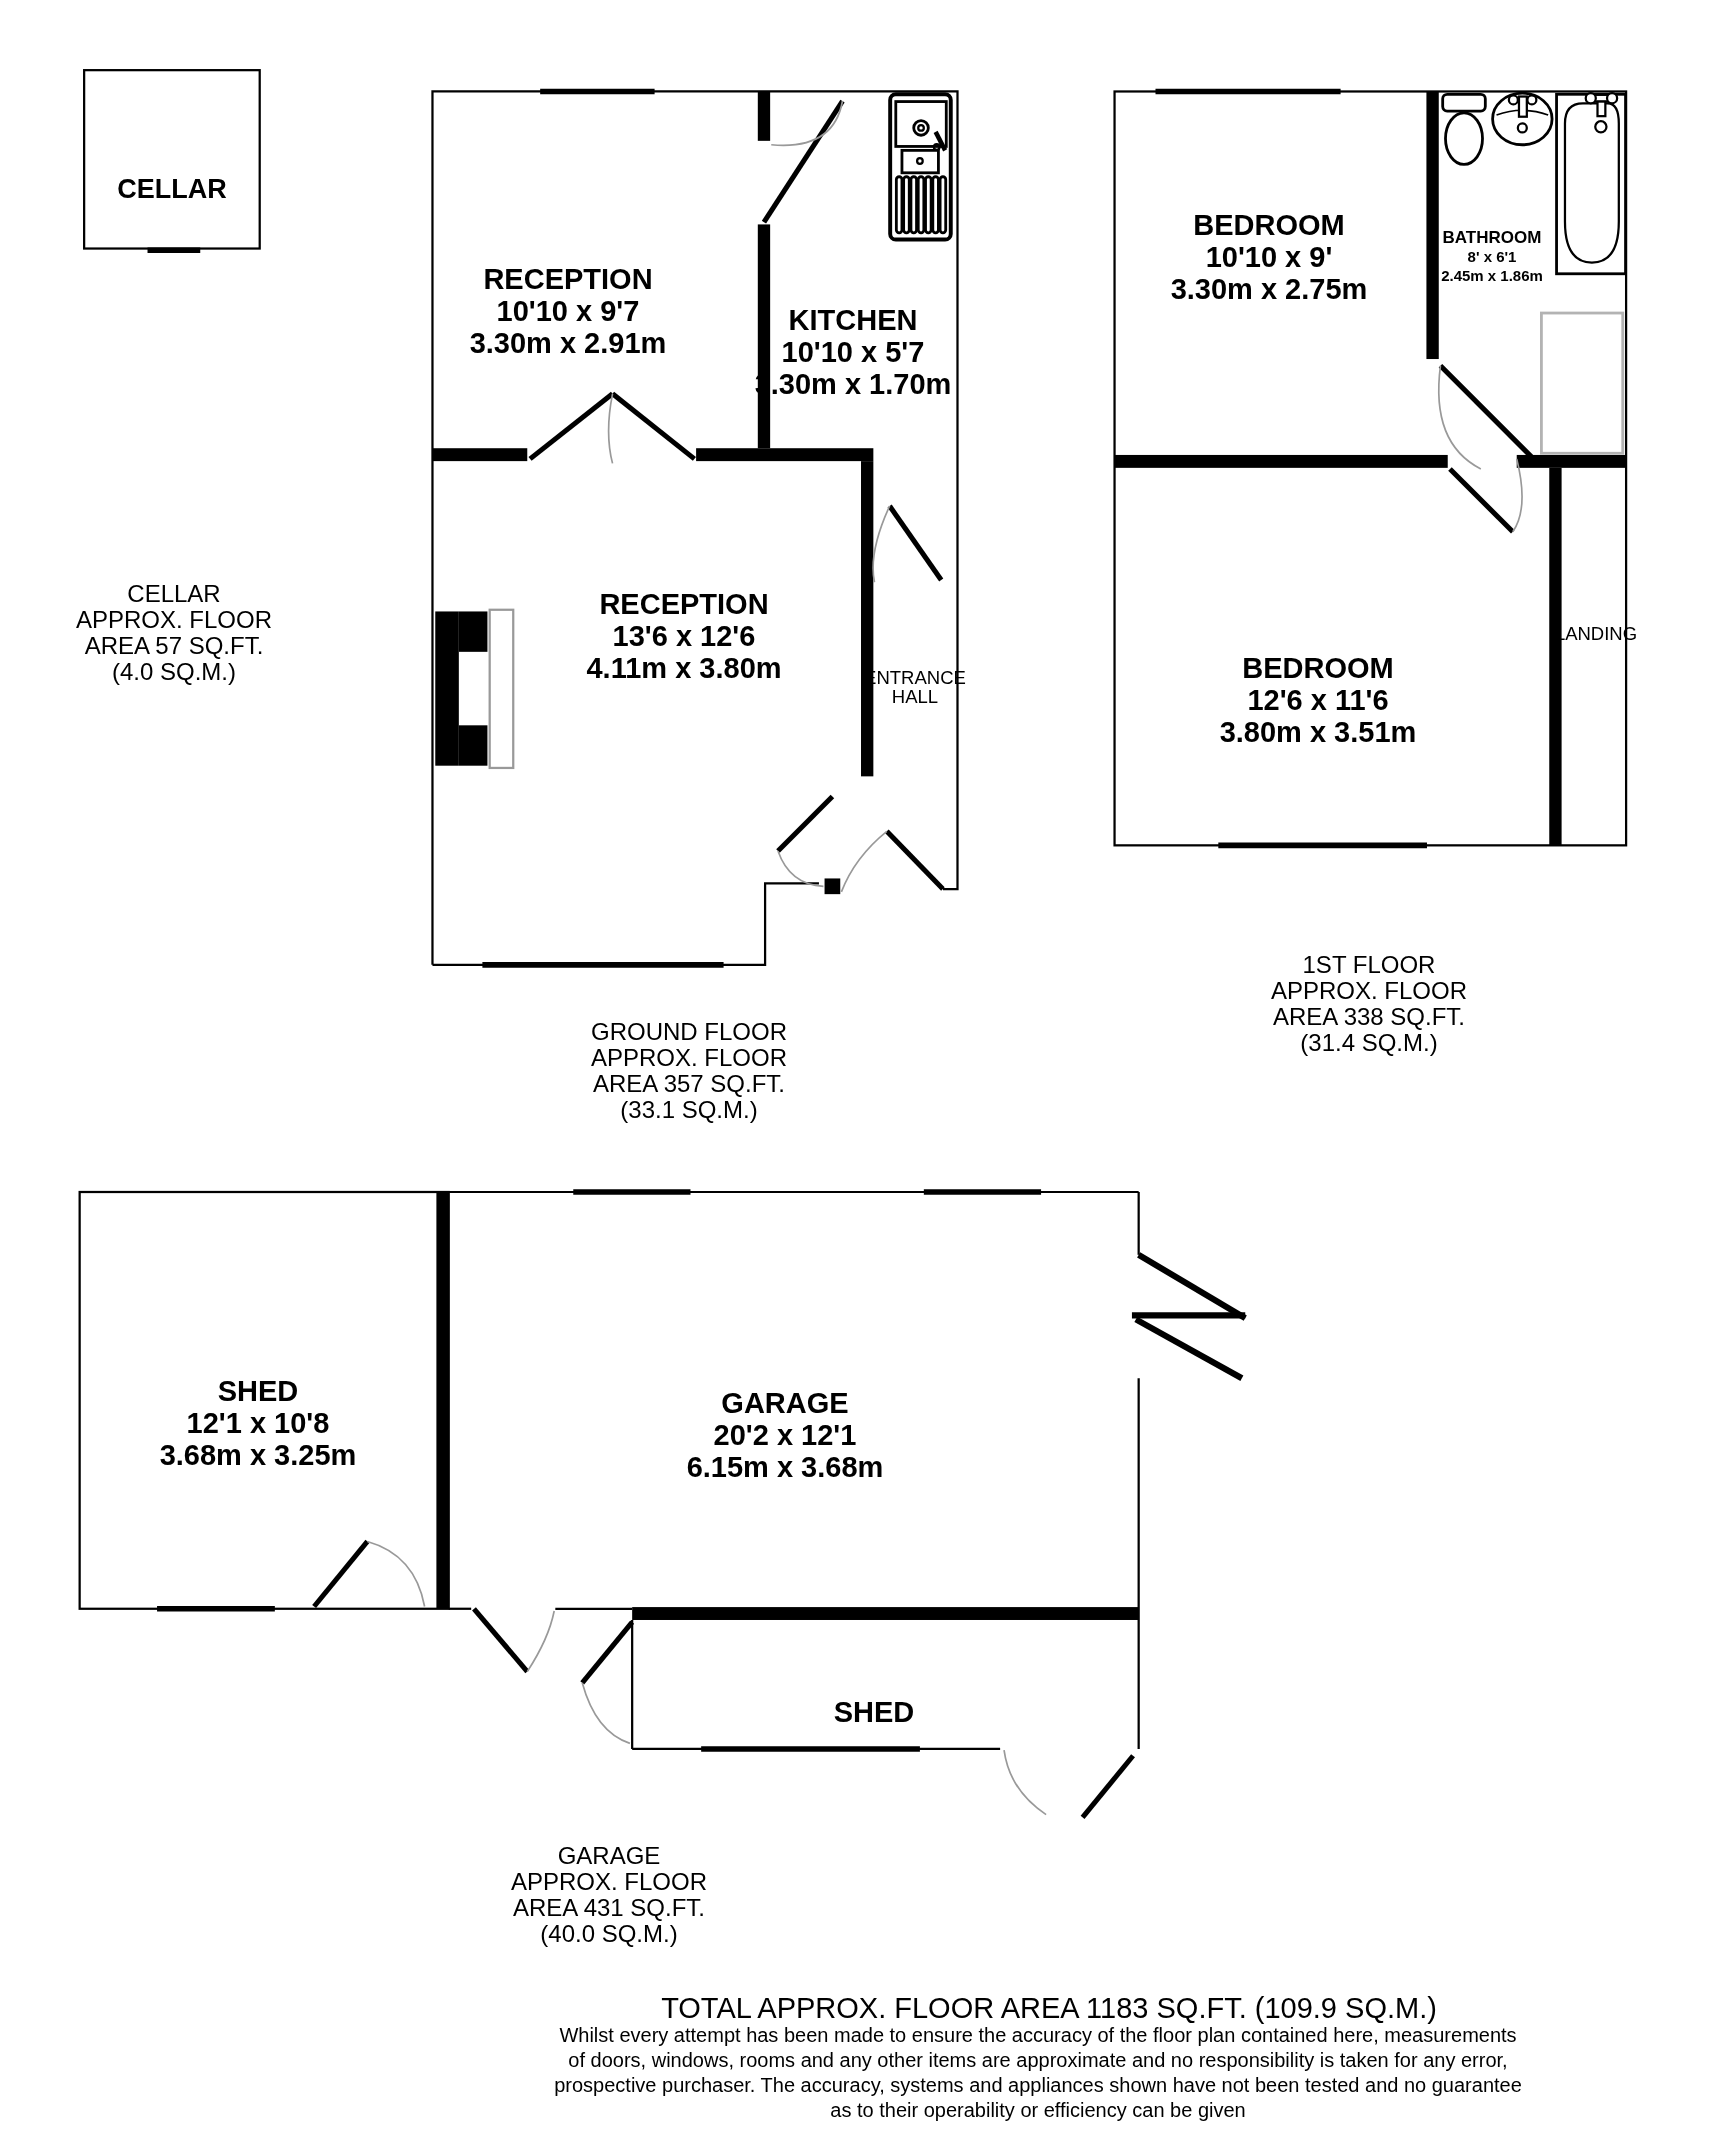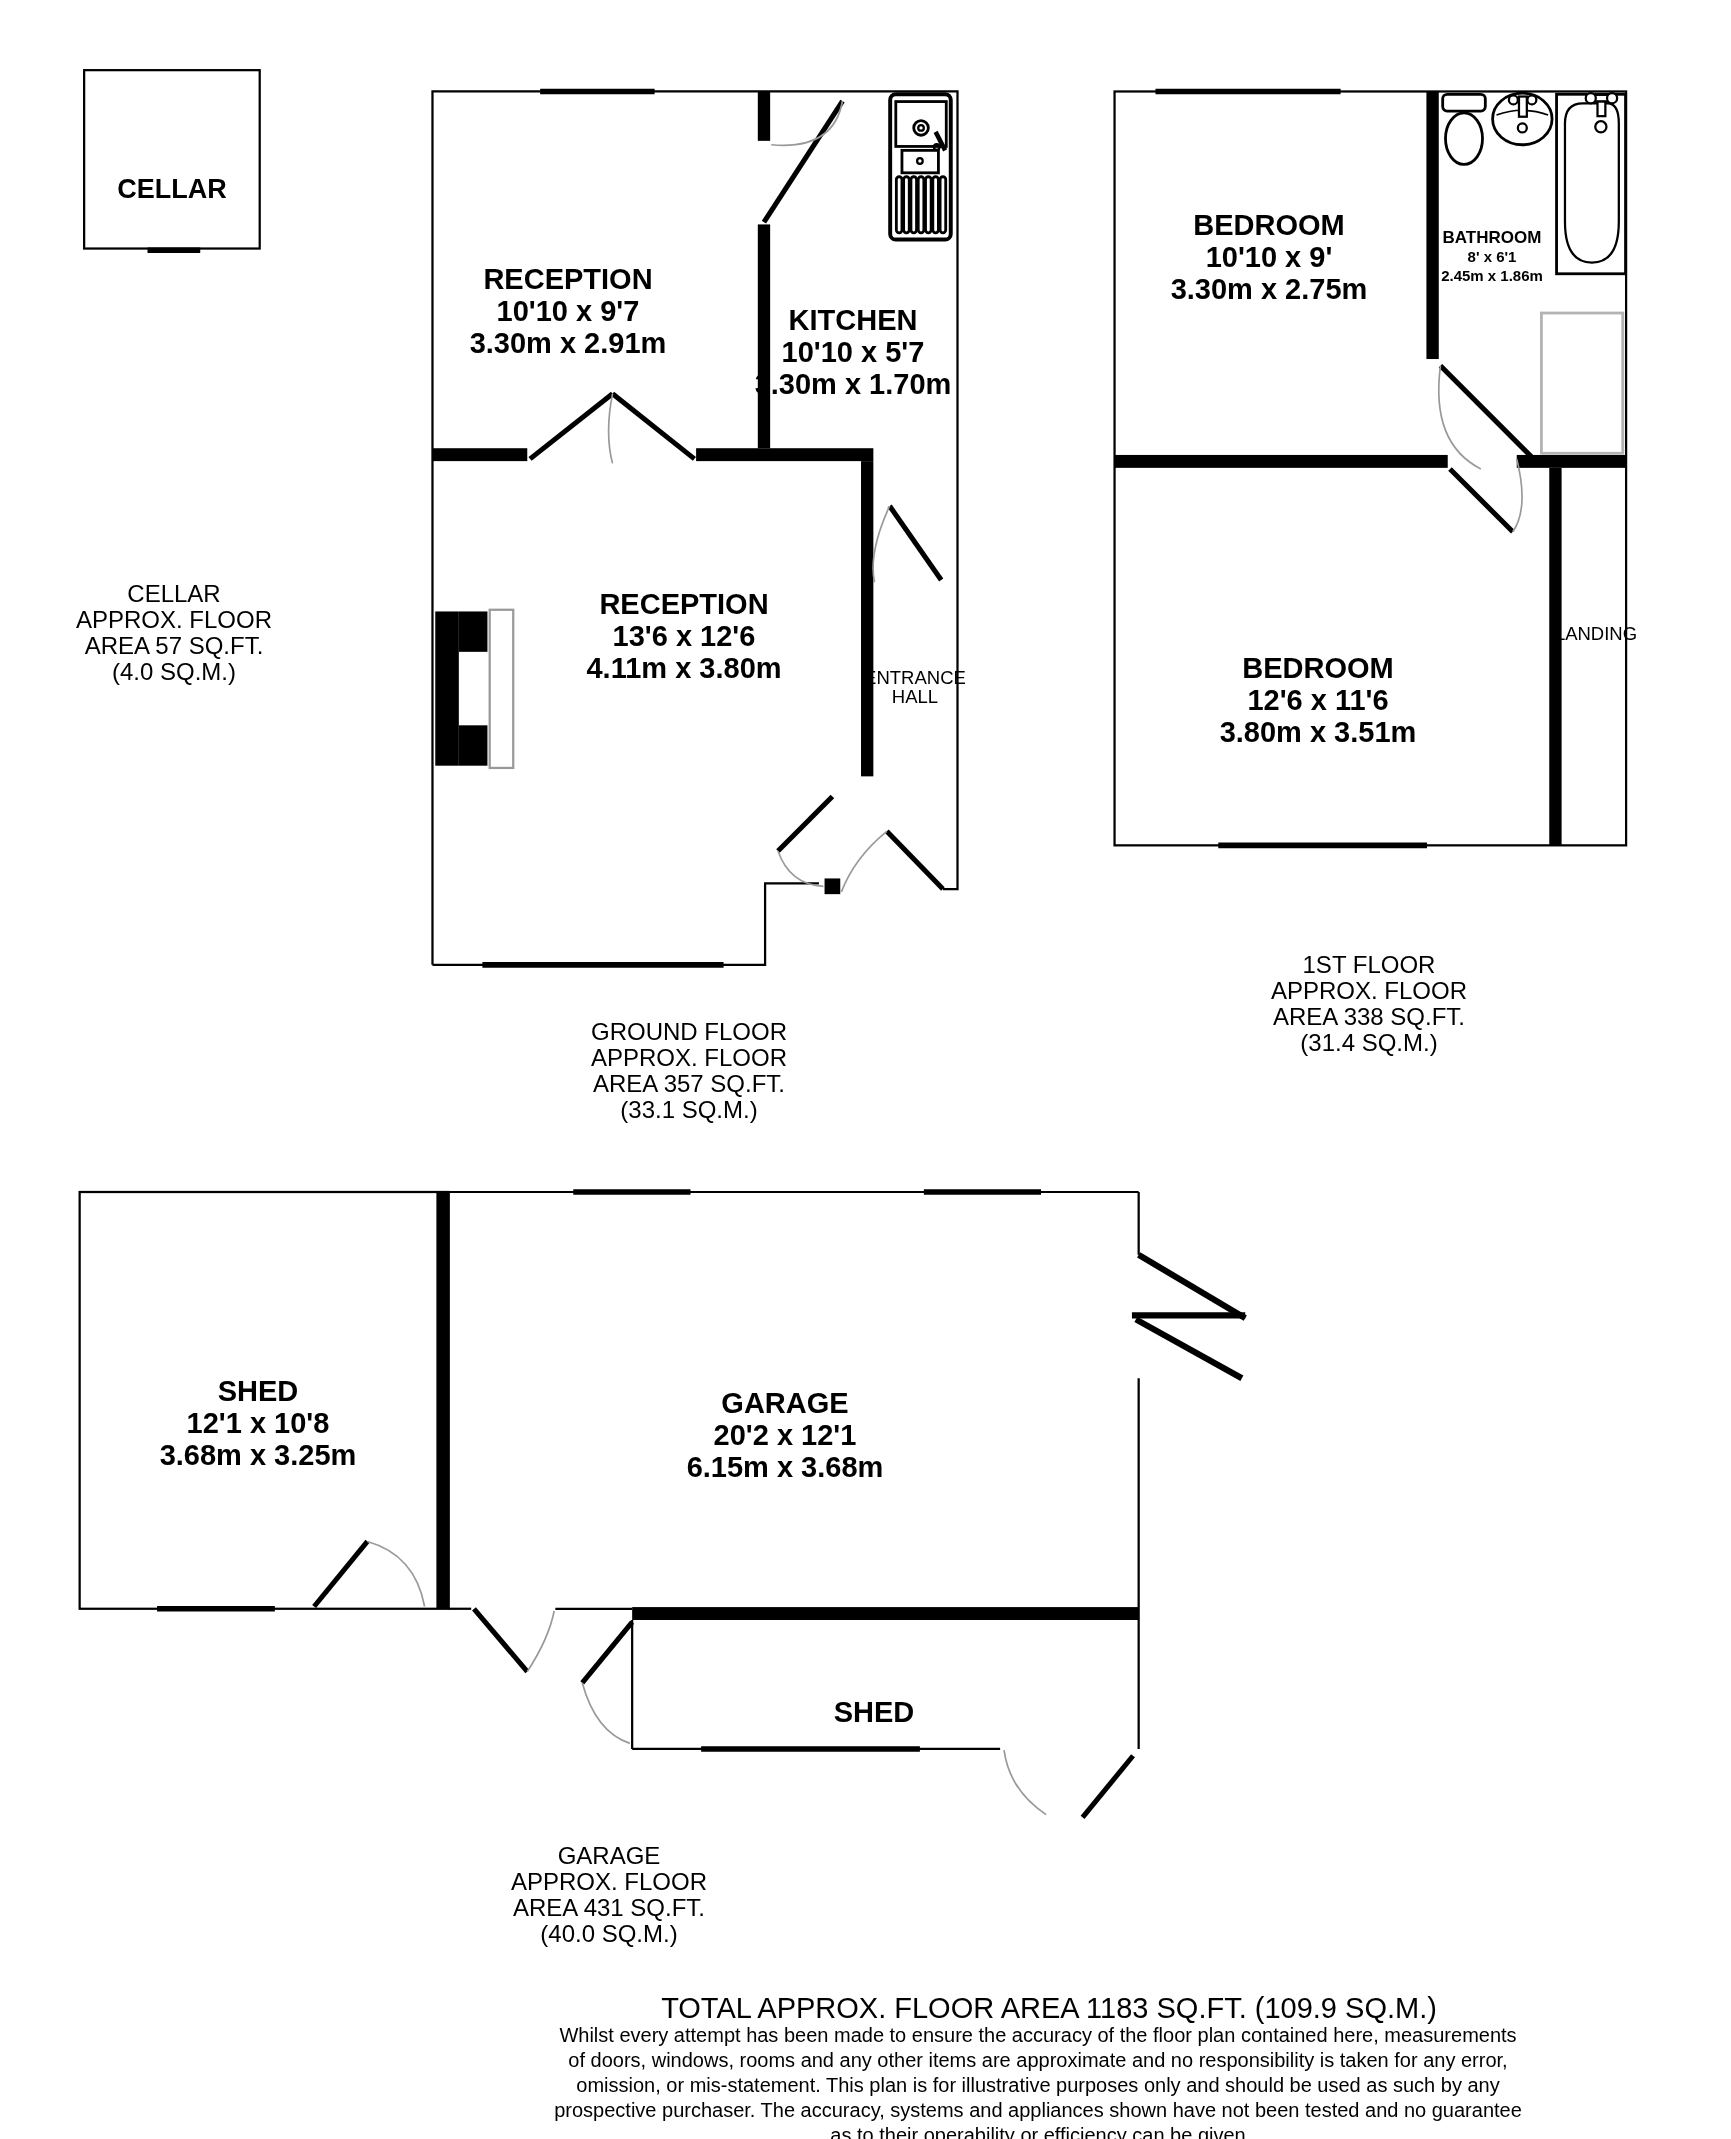--- a/index.html
+++ b/index.html
@@ -274,19 +274,18 @@
   <div>APPROX. FLOOR</div>
   <div>AREA 431 SQ.FT.</div>
   <div>(40.0 SQ.M.)</div>
 </div>
 
 <div class="lbl footer-title" style="left:1049px;top:1965px;">TOTAL APPROX. FLOOR AREA 1183 SQ.FT. (109.9 SQ.M.)</div>
 
 <div class="lbl disclaimer" style="left:1038px;top:1995px;">
   <div>Whilst every attempt has been made to ensure the accuracy of the floor plan contained here, measurements</div>
   <div>of doors, windows, rooms and any other items are approximate and no responsibility is taken for any error,</div>
-  <div>omission, or mis-statement. This plan is for illustrative purposes only and should be used as such by any</div>
   <div>prospective purchaser. The accuracy, systems and appliances shown have not been tested and no guarantee</div>
   <div>as to their operability or efficiency can be given</div>
 </div>
 
 <div class="lbl credit" style="left:1052px;top:2114px;">Made with Metropix ©2024</div>
 
 
 </body></html>

